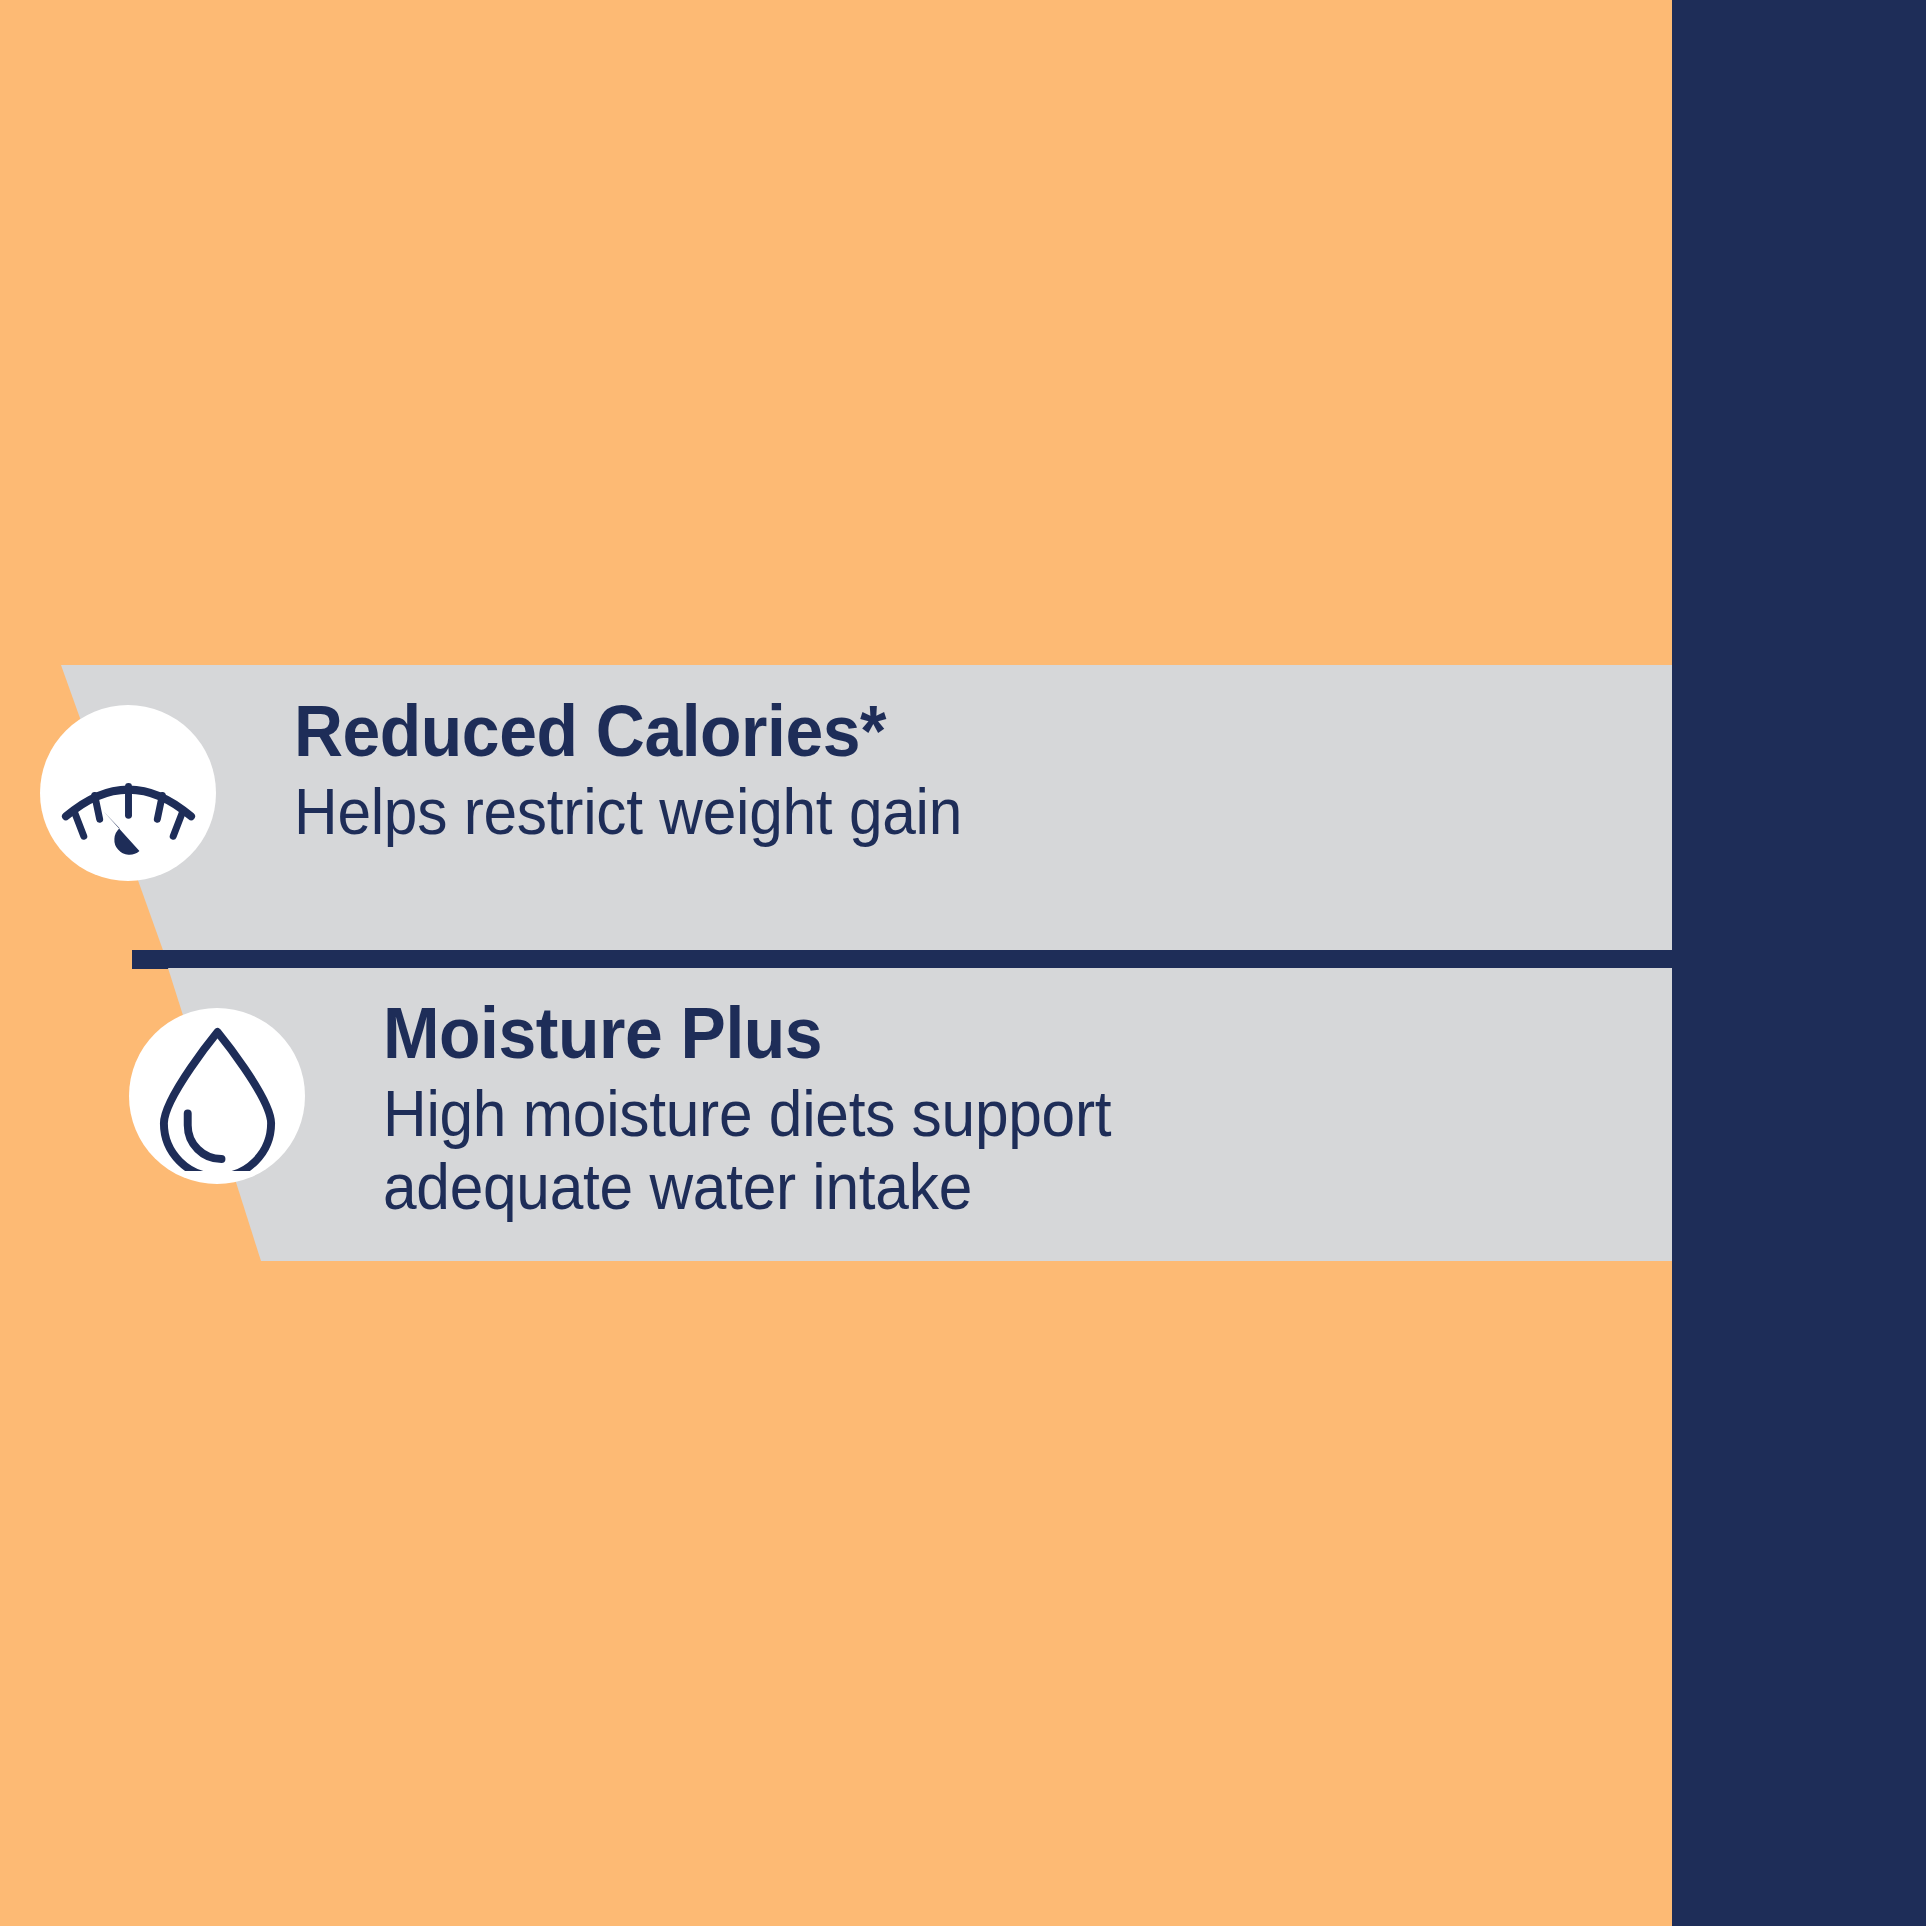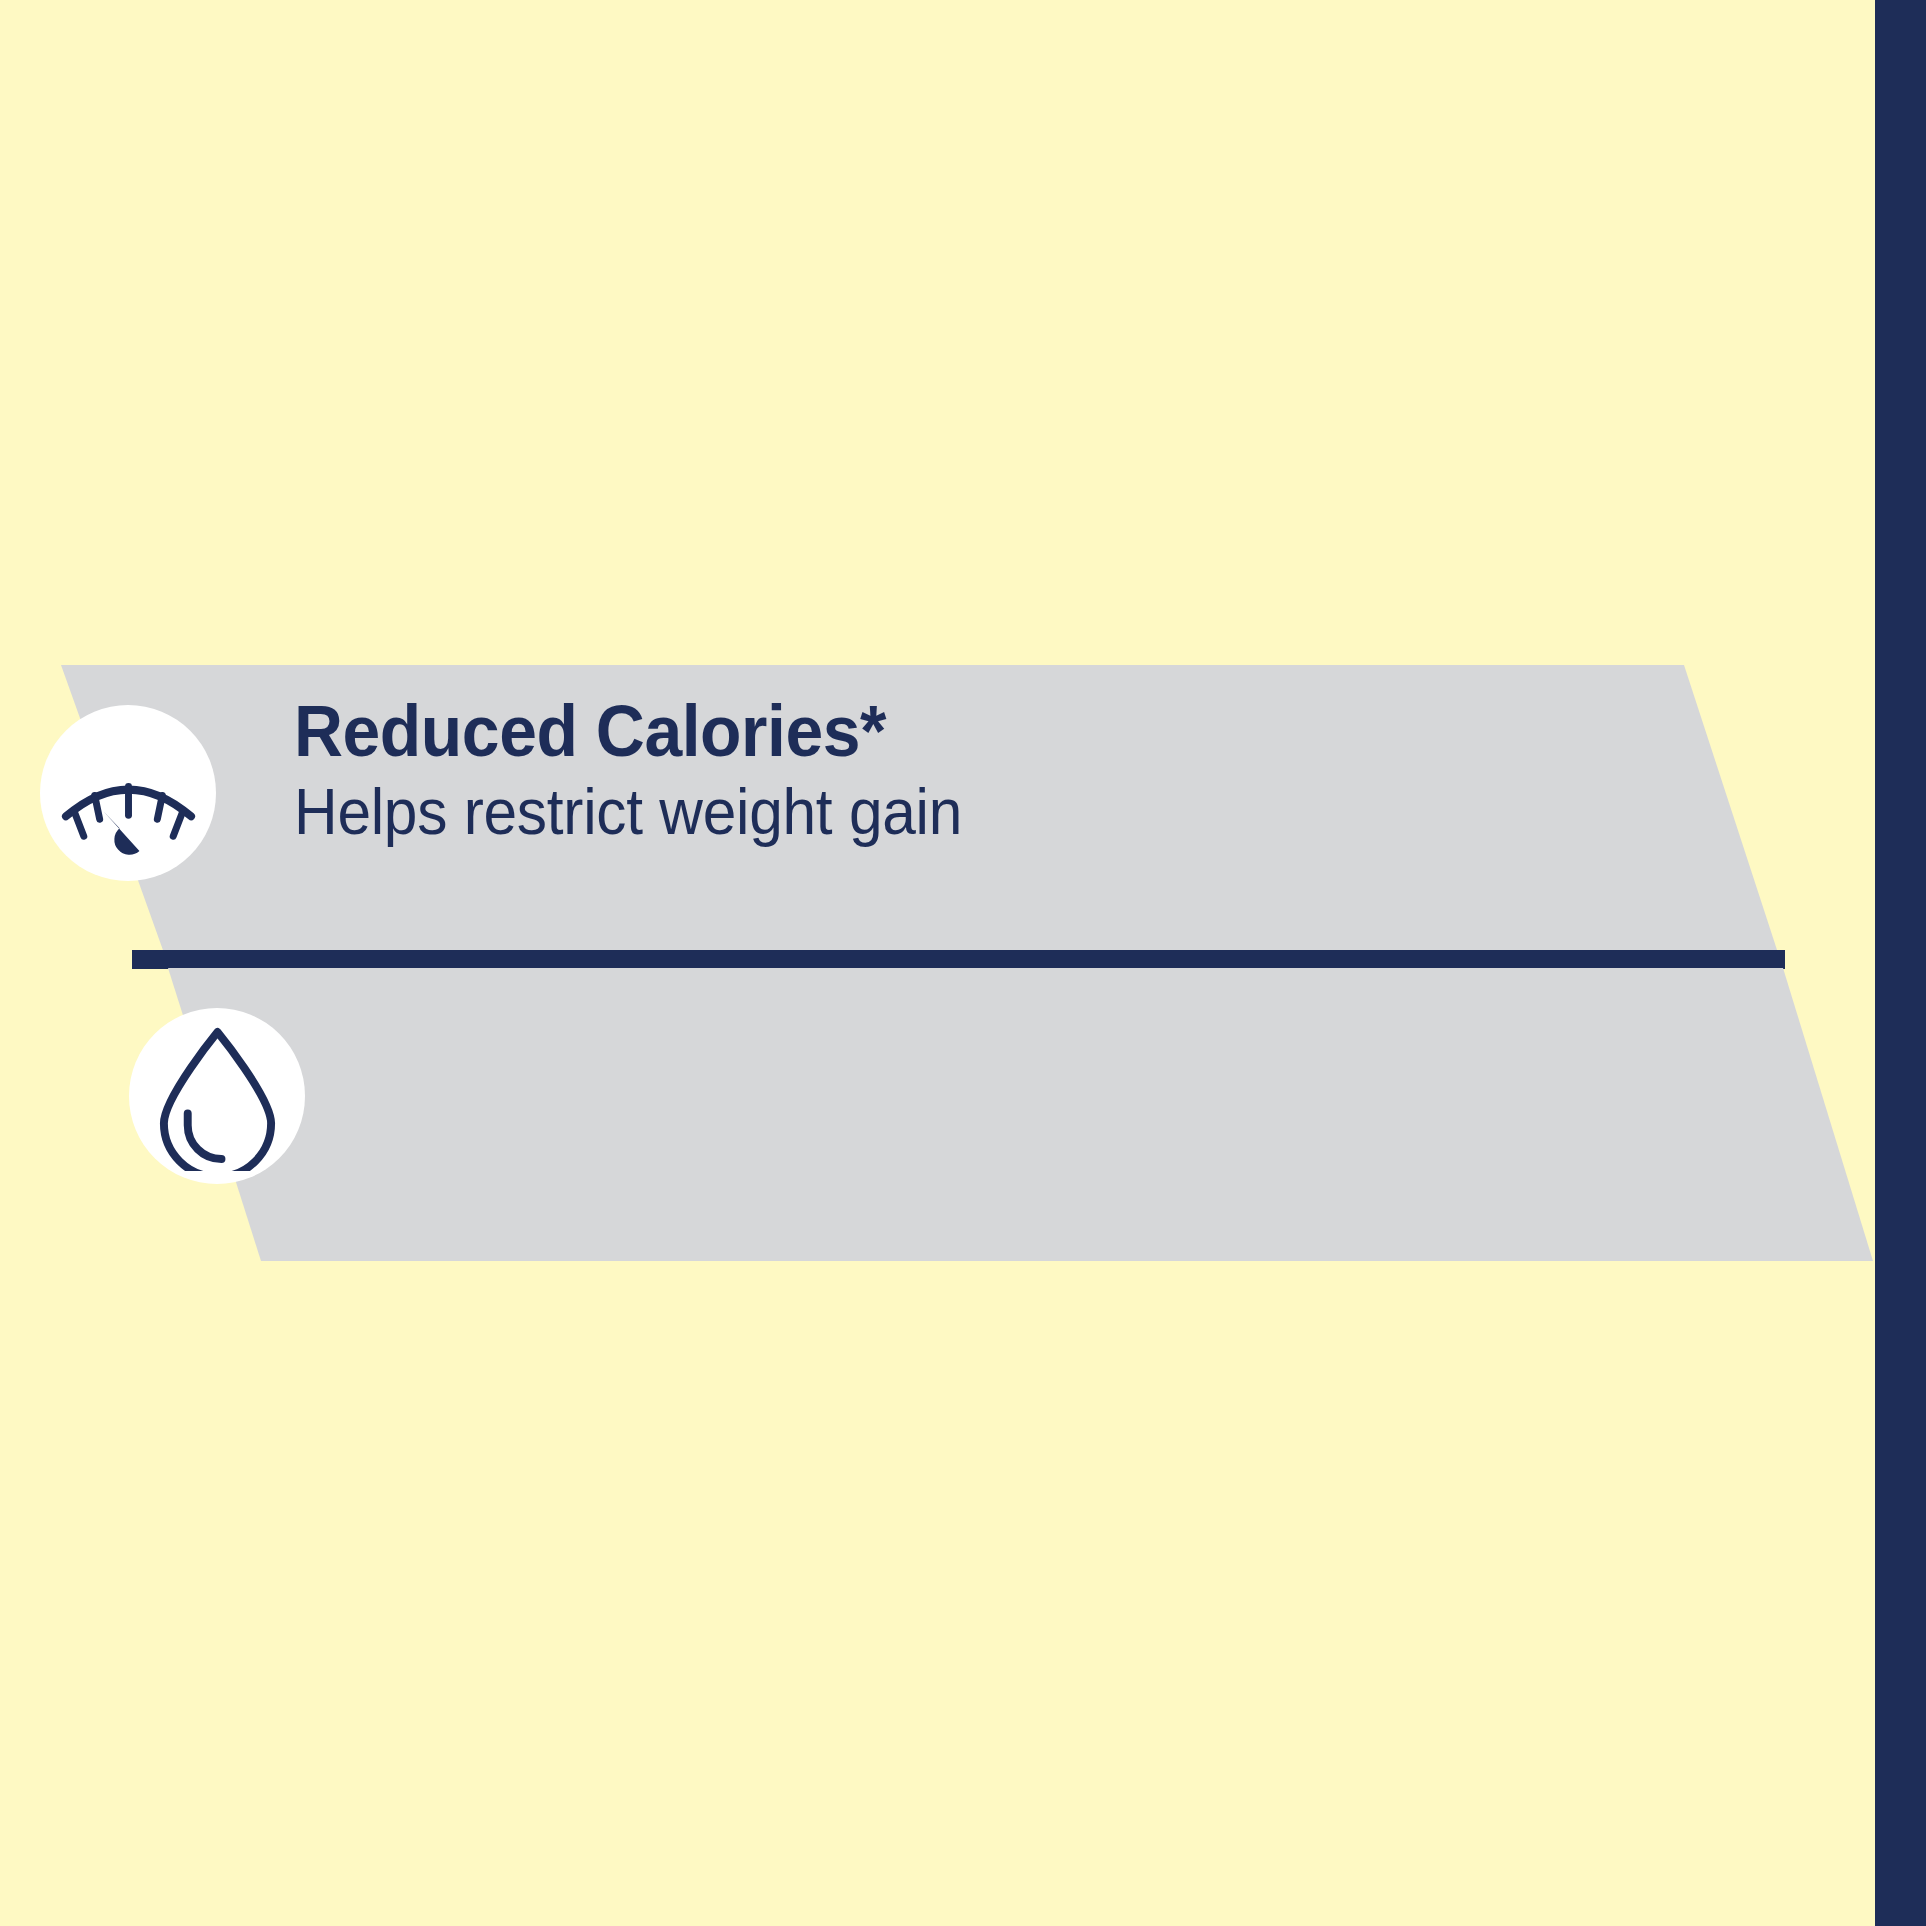--- a/index.html
+++ b/index.html
@@ -8,23 +8,23 @@
   }
   body {
     width: 1927px;
     height: 1927px;
     background: #1e2d58;
     font-family: "Liberation Sans", sans-serif;
     overflow: hidden;
   }
   #stage {
     position: relative;
-    width: 1875px;
+    width: 1672px;
     height: 1927px;
-    background: #fef9c3;
+    background: #fdba74;
     overflow: hidden;
   }
 
   
   .band {
     position: absolute;
     background: #d6d7d9;
   }
   #band-calories {
     left: 0;
@@ -145,15 +145,20 @@
         <path d="M 38 92 L 38 104 A 34 34 0 0 0 72 138" fill="none" stroke="#1e2d58" stroke-width="8" stroke-linecap="round"></path>
       </svg>
     </span>
   </div>
 
   <div class="feature-text" id="text-calories">
     <div class="feature-title">Reduced Calories*</div>
     <div class="feature-sub">Helps restrict weight gain</div>
   </div>
 
+  <div class="feature-text" id="text-moisture">
+    <div class="feature-title">Moisture Plus</div>
+    <div class="feature-sub">High moisture diets support
+adequate water intake</div>
+  </div>
 
 </div>
 
 
 </body></html>

